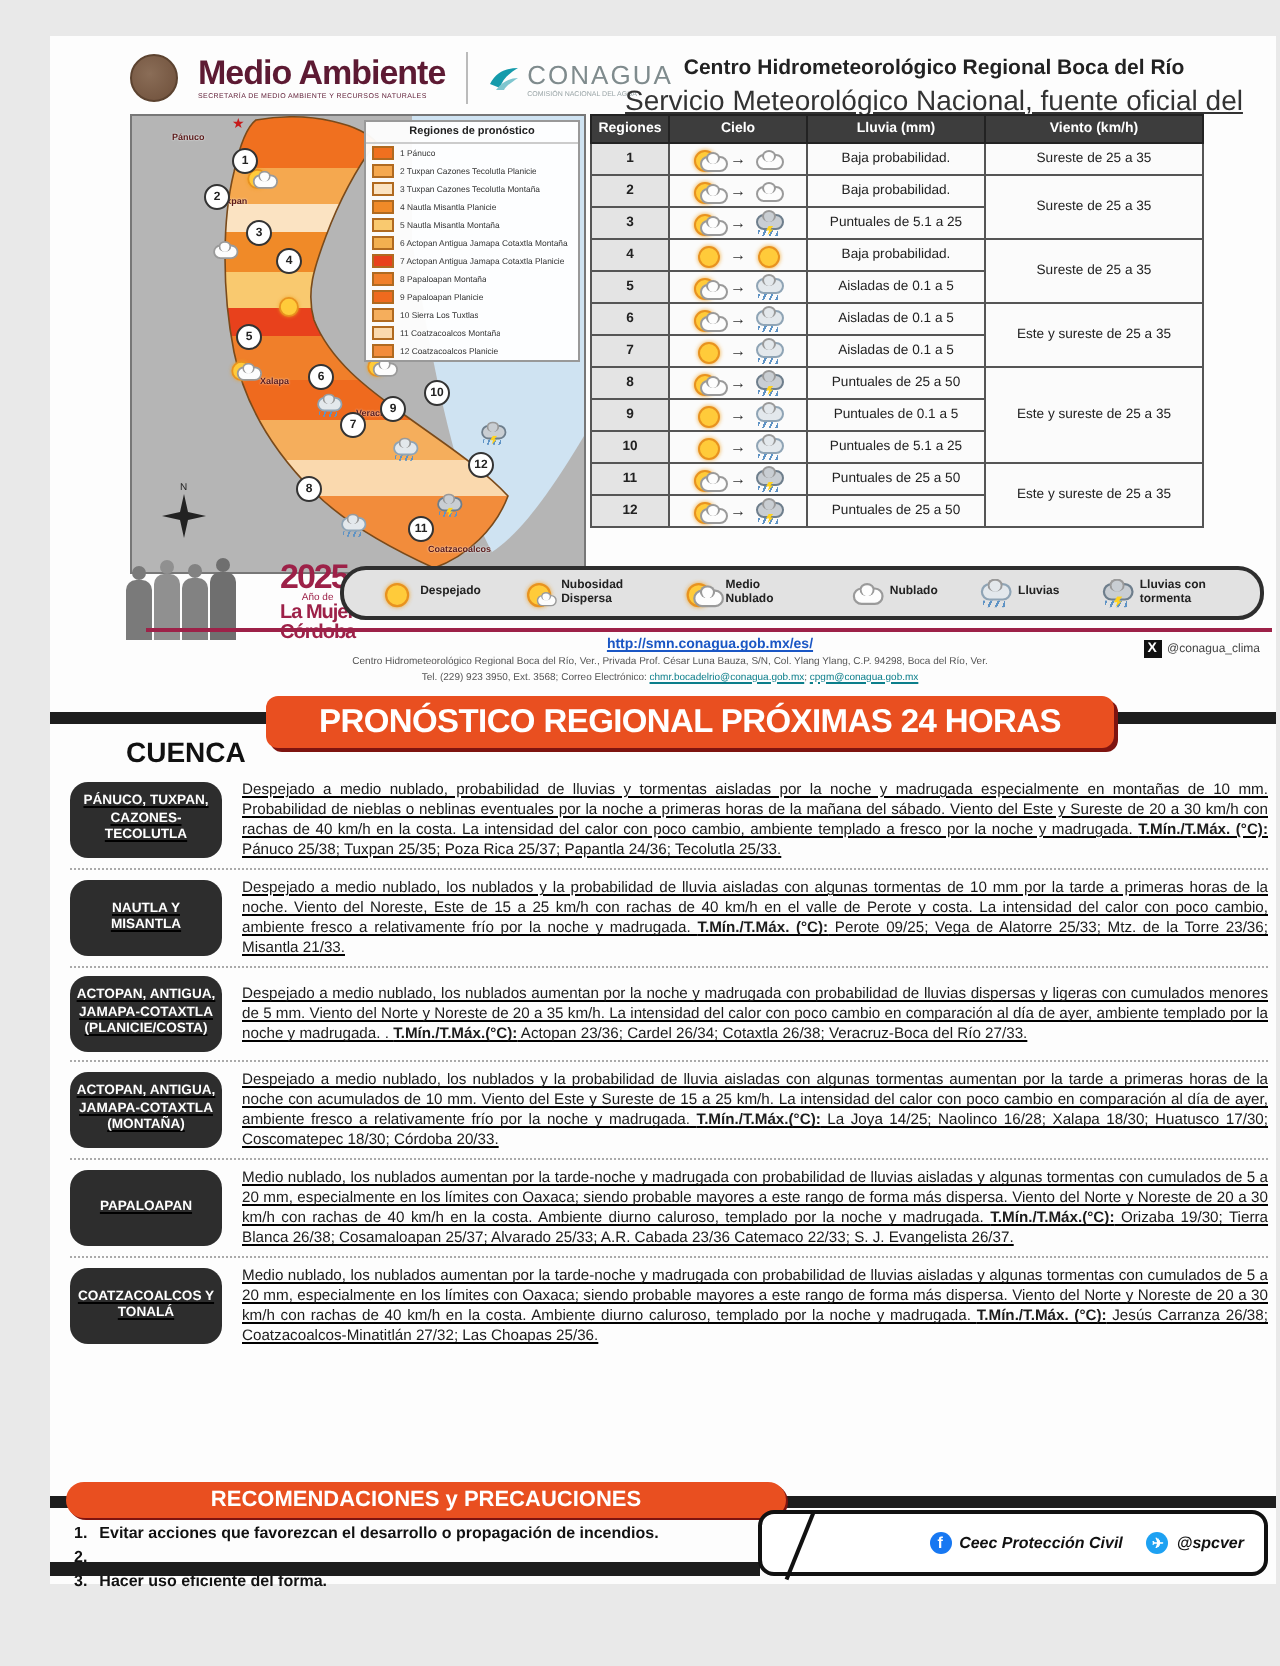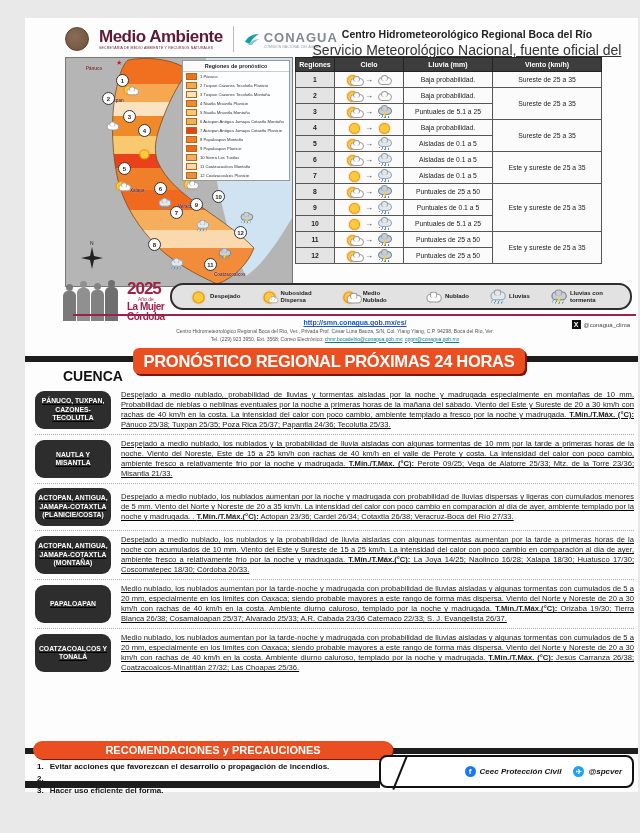--- a/index.html
+++ b/index.html
@@ -8,21 +8,21 @@
 
   
   .hdr-logos{position:absolute;left:40px;top:8px;display:flex;align-items:center;gap:10px;justify-content:space-between;}
   .seal{width:22px;height:22px;border-radius:50%;background:radial-gradient(circle at 40% 40%,#8a6d57,#6e4f3a);border:1px solid #5c4330;}
   .ma-block{line-height:1;}
   .ma-title{font-size:17px;font-weight:bold;color:#5d1a33;letter-spacing:-.5px;}
   .ma-sub{font-size:3.5px;color:#5d1a33;margin-top:2px;letter-spacing:.2px;}
   .logo-div{width:1px;height:26px;background:#bbb;}
   .cona{display:flex;align-items:center;gap:4px;}
   .cona-wave{width:16px;height:14px;}
-  .cona-title{font-size:13px;color:#7f8b8d;font-weight:bold;letter-spacing:1px;}
+  .cona-title{font-size:13px;color:#7f8b8d;font-weight:normal;letter-spacing:1px;}
   .cona-sub{font-size:3.5px;color:#9aa5a7;}
   .hdr-title{position:absolute;right:6px;top:10px;width:330px;text-align:center;}
   .hdr-title .t1{font-size:10.5px;font-weight:bold;color:#222;}
   .hdr-title .t2{font-size:14px;color:#333;margin-top:2px;text-decoration:underline;}
 
   
   .map{position:absolute;left:40px;top:39px;width:226px;height:228px;background:#b7b7b7;border:1px solid #777;overflow:hidden;}
   .map svg.base{position:absolute;left:0;top:0;}
   .map-legend{position:absolute;right:2px;top:2px;width:106px;background:rgba(255,255,255,.95);border:1px solid #999;z-index:5;}
   .map-legend .ml-title{font-size:5.5px;font-weight:bold;color:#222;text-align:center;padding:2px 0;border-bottom:1px solid #ccc;}
@@ -53,21 +53,21 @@
   .wicon.dispersa .cloud{transform:scale(.65);left:5px;top:5px;}
   .wicon.medio .sun{left:1px;}
   .wicon.medio .cloud{left:4px;}
   .wicon.nublado .cloud{top:3px;}
   .wicon.lluvia .cloud{background:#e3e8ec;border-color:#8fa4b5;top:1px;}
   .wicon.tormenta .cloud{background:#c9ced3;border-color:#6e7e8c;top:1px;}
   .rain{position:absolute;left:3px;top:9px;width:10px;height:3px;background:repeating-linear-gradient(115deg,#5e93c5 0 1px,transparent 1px 3px);}
   .bolt{position:absolute;left:7px;top:7px;width:4px;height:5px;background:#ffd21e;clip-path:polygon(40% 0,100% 0,55% 45%,90% 45%,20% 100%,40% 55%,0 55%);z-index:2;}
 
   
-  .brand{position:absolute;left:38px;top:262px;width:130px;display:flex;gap:6px;align-items:center;}
+  .brand{position:absolute;left:38px;top:262px;width:130px;display:flex;gap:19px;align-items:flex-start;}
   .women{width:58px;height:40px;position:relative;filter:grayscale(1);}
   .women i{position:absolute;bottom:0;background:#8b8b8b;border-radius:5px 5px 0 0;}
   .women i:nth-child(1){left:0;width:13px;height:30px;background:#7a7a7a;}
   .women i:nth-child(2){left:14px;width:13px;height:33px;background:#909090;}
   .women i:nth-child(3){left:28px;width:13px;height:31px;background:#828282;}
   .women i:nth-child(4){left:42px;width:13px;height:34px;background:#6f6f6f;}
   .women i::before{content:"";position:absolute;top:-7px;left:3px;width:7px;height:7px;border-radius:50%;background:inherit;}
   .brand-txt{line-height:1;}
   .b-year{font-size:17px;font-weight:bold;color:#9d2148;letter-spacing:-1px;}
   .b-sub{font-size:5px;color:#9d2148;text-align:center;}
@@ -83,21 +83,21 @@
   .maroon-line{position:absolute;left:48px;top:296px;right:2px;height:2px;background:#9d2148;}
   .url{position:absolute;left:120px;top:301px;width:420px;text-align:center;font-size:7px;color:#1a56c4;text-decoration:underline;font-weight:bold;}
   .addr{position:absolute;left:70px;top:310px;width:480px;text-align:center;font-size:5px;color:#555;line-height:1.5;}
   .addr a{color:#0b7e8a;text-decoration:underline;}
   .xhandle{position:absolute;right:8px;top:302px;display:flex;align-items:center;gap:3px;}
   .xbox{width:9px;height:9px;background:#111;color:#fff;font-size:7px;font-weight:bold;display:flex;align-items:center;justify-content:center;}
   .xtext{font-size:6px;color:#444;}
 
   
   .black-bar{position:absolute;left:0;top:338px;width:100%;height:6px;background:#1d1d1d;}
-  .banner{position:absolute;left:108px;top:330px;width:392px;height:26px;background:#e94f20;border-radius:6px;display:flex;align-items:center;justify-content:center;box-shadow:2px 2px 0 #7e1410;}
+  .banner{position:absolute;left:108px;top:330px;width:424px;height:26px;background:#e94f20;border-radius:6px;display:flex;align-items:center;justify-content:center;box-shadow:2px 2px 0 #7e1410;}
   .banner span{color:#fff;font-weight:bold;font-size:16.5px;letter-spacing:-.3px;}
   .cuenca-h{position:absolute;left:38px;top:350px;font-size:14px;font-weight:bold;color:#111;}
 
   
   .fcwrap{position:absolute;left:10px;top:372px;right:4px;text-decoration:underline;}
   .fcblock{display:flex;gap:10px;margin-bottom:4px;align-items:center;}
   .fcblock + .fcblock{border-top:1px dotted #aaa;padding-top:4px;}
   .clabel{flex:none;width:76px;min-height:38px;background:#2d2d2d;color:#fff;border-radius:9px;display:flex;align-items:center;justify-content:center;text-align:center;font-weight:bold;font-size:6.8px;line-height:1.25;padding:5px 3px;box-sizing:border-box;}
   .ctext{flex:1;font-size:7.6px;color:#1c1c1c;line-height:1.32;text-align:justify;}
   .ctext b{font-weight:bold;}

